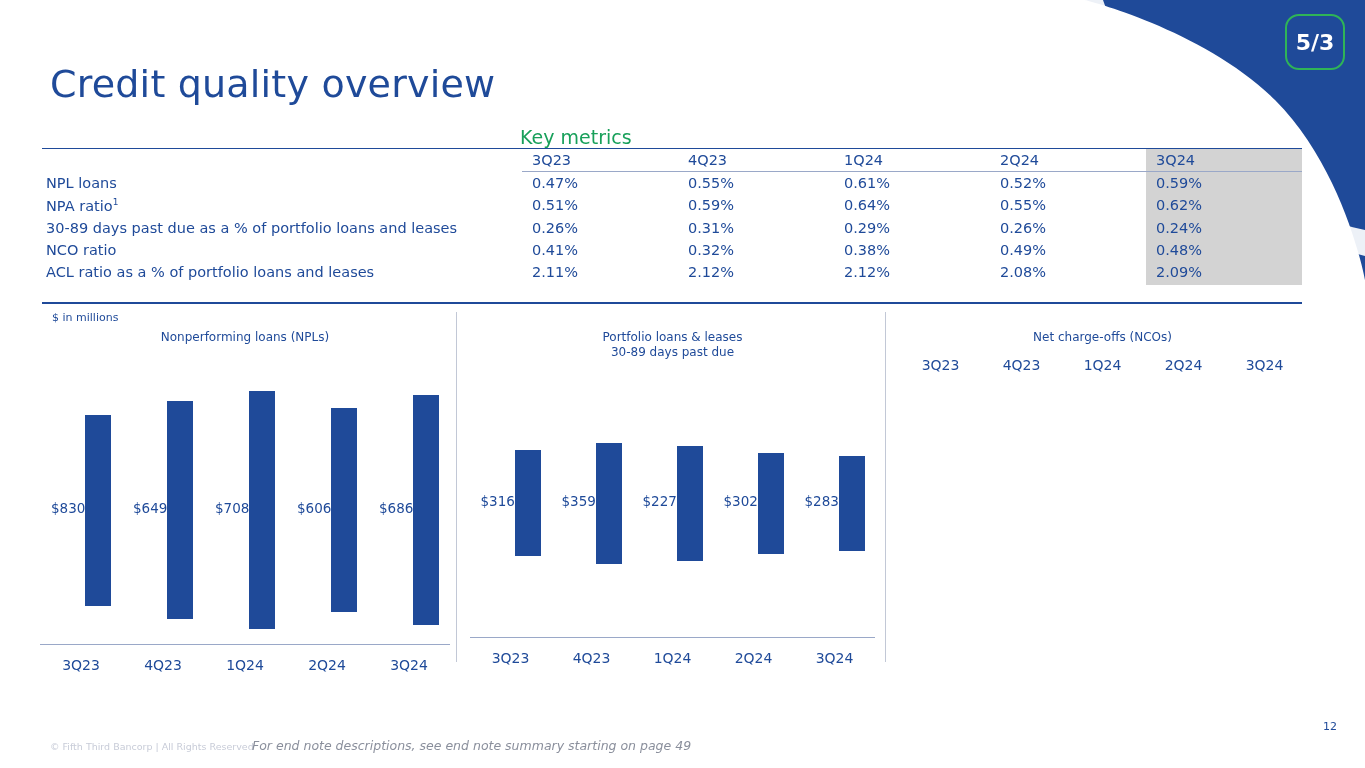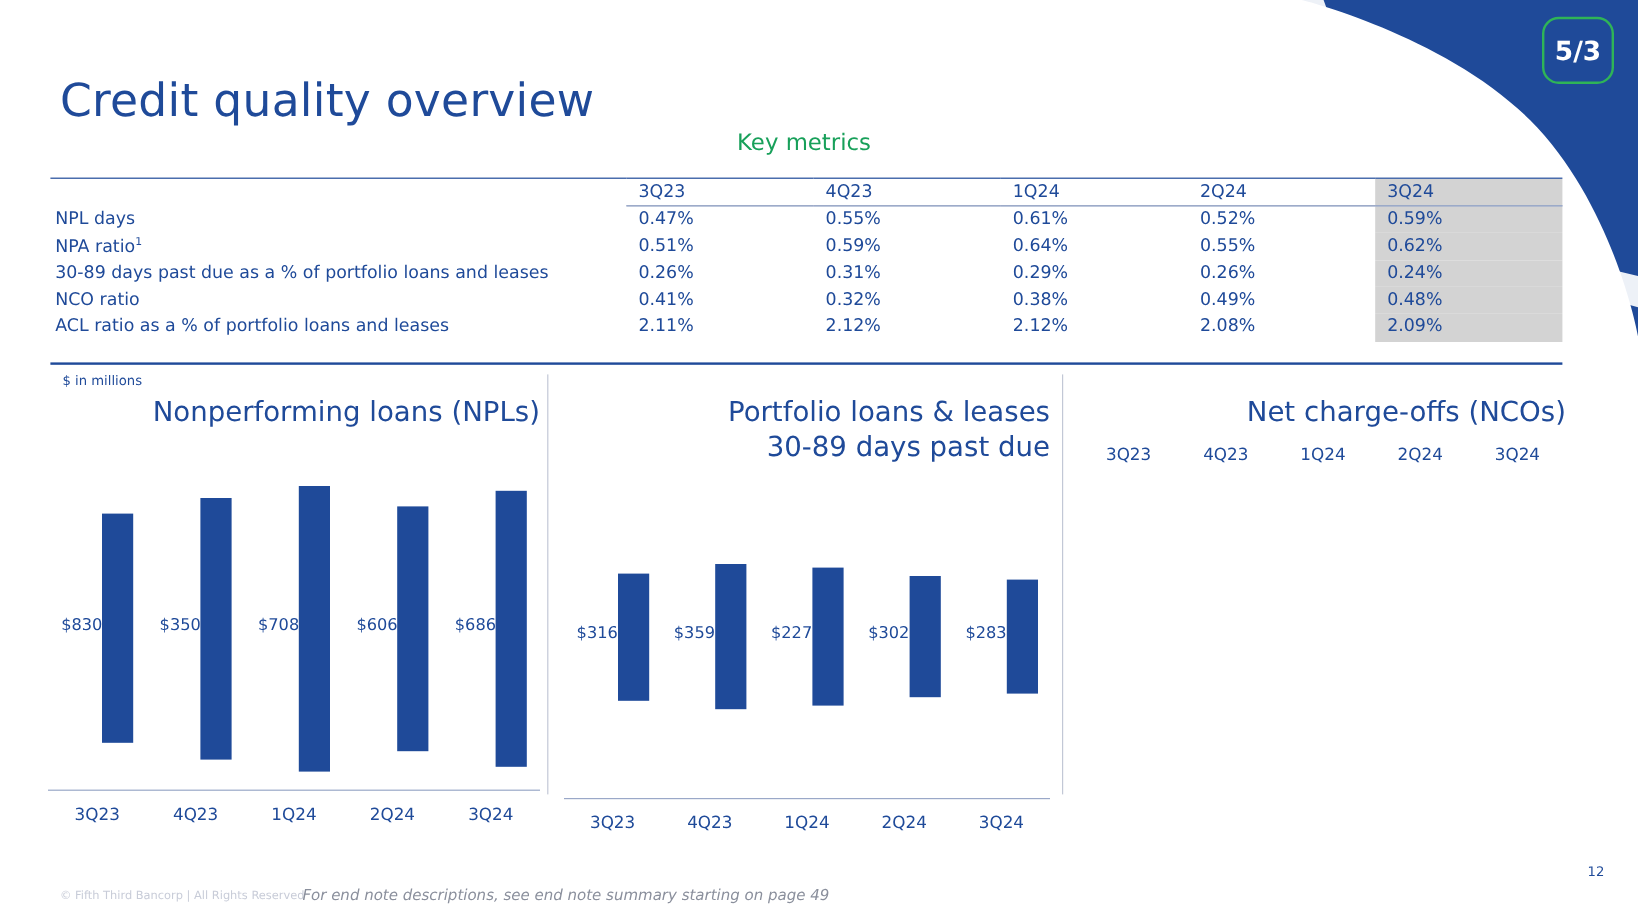--- a/index.html
+++ b/index.html
@@ -57,23 +57,22 @@
     font-weight: 400;
     color: #1f4a99;
     letter-spacing: 0.2px;
     margin-top: 28px;
   }
 
   
   .key-metrics-label {
     position: absolute;
     left: 520px;
-    top: 108px;
+    top: 126px;
     width: 300px;
-    text-align: center;
     font-size: 19px;
     color: #18a05a;
   }
   .metrics-table {
     position: absolute;
     left: 42px;
     top: 148px;
     width: 1260px;
     border-collapse: collapse;
     font-size: 14.5px;
@@ -134,22 +133,22 @@
   .vdiv.v1 { left: 456px; }
   .vdiv.v2 { left: 885px; }
 
   
   .panel {
     position: absolute;
     top: 330px;
     height: 370px;
   }
   .panel-title {
-    text-align: right;
-    font-size: 23px;
+    text-align: center;
+    font-size: 12px;
     color: #1f4a99;
     line-height: 1.25;
   }
   .plot {
     position: relative;
     margin-top: 10px;
     height: 290px;
   }
   .bar-wrap {
     position: absolute;
@@ -263,21 +262,21 @@
         <th class="label-h"></th>
         <th>3Q23</th>
         <th>4Q23</th>
         <th>1Q24</th>
         <th>2Q24</th>
         <th class="hl">3Q24</th>
       </tr>
     </thead>
     <tbody>
       <tr>
-        <td class="rowlabel">NPL days</td>
+        <td class="rowlabel">NPL loans</td>
         <td class="val">0.47%</td>
         <td class="val">0.55%</td>
         <td class="val">0.61%</td>
         <td class="val">0.52%</td>
         <td class="val hl">0.59%</td>
       </tr>
       <tr>
         <td class="rowlabel"><span>NPA ratio</span><sup>1</sup></td>
         <td class="val">0.51%</td>
         <td class="val">0.59%</td>
@@ -320,21 +319,21 @@
 
   <div class="panel" id="panel-npl">
     <div class="panel-title">Nonperforming loans (NPLs)</div>
     <div class="plot">
       <div class="bar-wrap">
           <div class="bar-slot">
             <div class="bar-value">$830</div>
             <div class="bar" style="height: 191px; background: rgb(31, 74, 153);"></div>
           </div>
           <div class="bar-slot">
-            <div class="bar-value">$350</div>
+            <div class="bar-value">$649</div>
             <div class="bar" style="height: 218px; background: rgb(31, 74, 153);"></div>
           </div>
           <div class="bar-slot">
             <div class="bar-value">$708</div>
             <div class="bar" style="height: 238px; background: rgb(31, 74, 153);"></div>
           </div>
           <div class="bar-slot">
             <div class="bar-value">$606</div>
             <div class="bar" style="height: 204px; background: rgb(31, 74, 153);"></div>
           </div>

